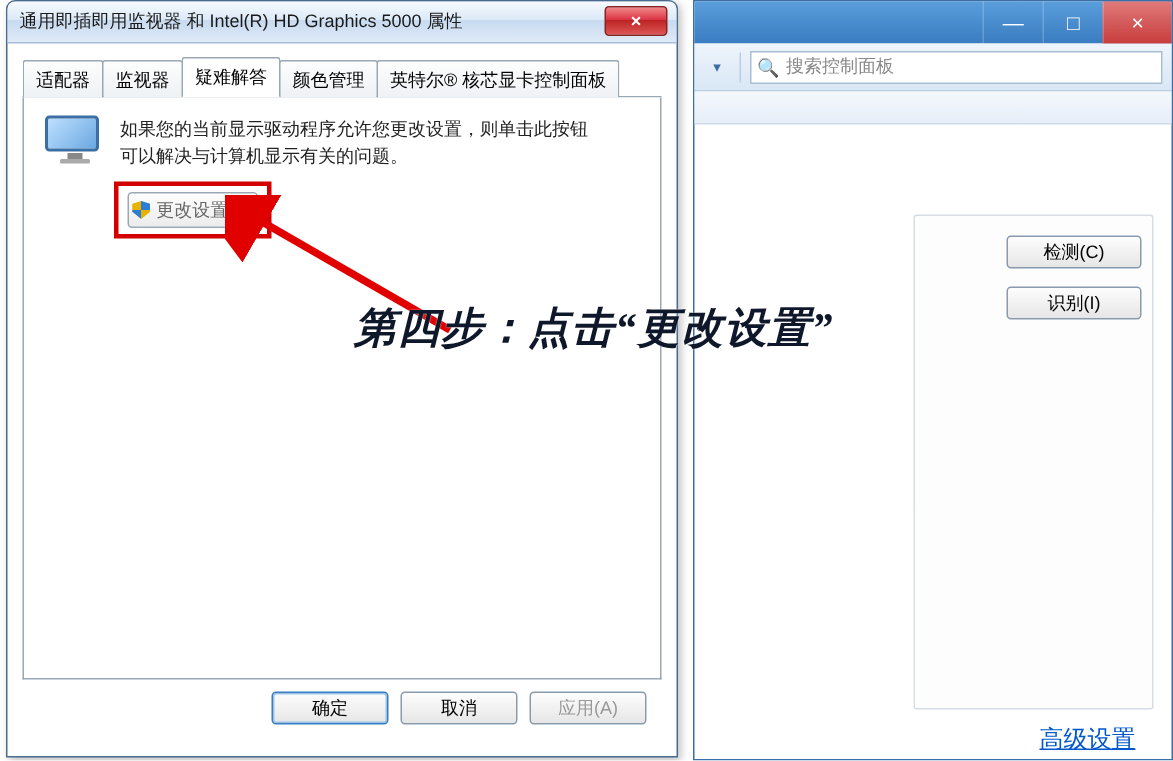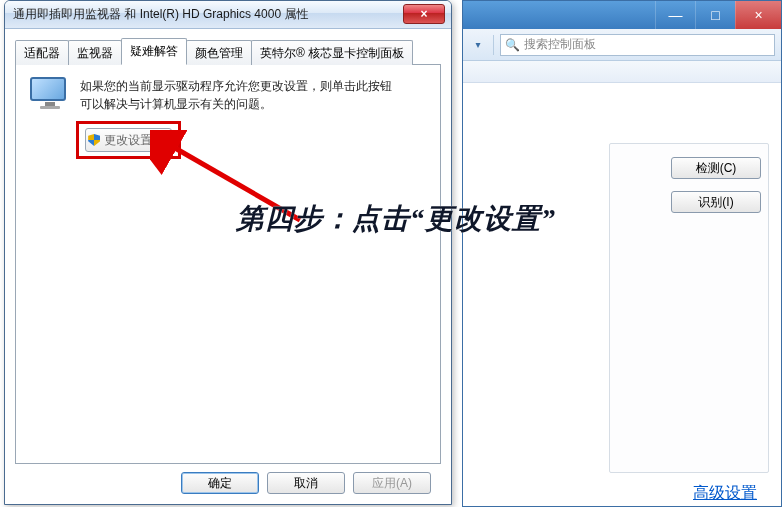--- a/index.html
+++ b/index.html
@@ -95,21 +95,21 @@
     background: linear-gradient(#fdfdfd, #ececec); font-size: 12px; color: #666;
     display: flex; align-items: center; justify-content: center; gap: 4px;
   }
   .shield {
     width: 12px; height: 12px; display: inline-block; position: relative;
     background: conic-gradient(#2b7cd3 0 25%, #e8b200 0 50%, #2b7cd3 0 75%, #e8b200 0 100%);
     clip-path: polygon(50% 0, 100% 15%, 100% 60%, 50% 100%, 0 60%, 0 15%);
   }
 
   .dlg-footer {
-    padding: 8px 10px 10px 0; display: flex; justify-content: flex-end; gap: 8px;
+    padding: 8px 10px 21px 0; display: flex; justify-content: flex-end; gap: 8px;
   }
   .footer-btn {
     width: 78px; height: 22px; border: 1px solid #8a9aad; border-radius: 3px;
     background: linear-gradient(#fdfdfd, #e6e6e6); font-size: 12px; line-height: 20px; text-align: center;
   }
   .footer-btn.primary { border-color: #3a7cc0; box-shadow: 0 0 0 1px #9cc4ea inset; }
   .footer-btn.disabled { color: #999; }
 
   
   .arrow-svg { position: absolute; left: 150px; top: 130px; pointer-events: none; }
@@ -140,21 +140,21 @@
   <div class="bg-body">
     <div class="bg-panel"></div>
     <div class="bg-btn" style="top:74px">检测(C)</div>
     <div class="bg-btn" style="top:108px">识别(I)</div>
     <a class="adv-link">高级设置</a>
   </div>
 </div>
 
 <div class="dlg">
   <div class="dlg-title">
-    <span>通用即插即用监视器 和 Intel(R) HD Graphics 4000 属性</span>
+    <span>通用即插即用监视器 和 Intel(R) HD Graphics 5000 属性</span>
     <div class="dlg-close">×</div>
   </div>
   <div class="dlg-body">
     <div class="tabs">
       <div class="tab">适配器</div>
       <div class="tab">监视器</div>
       <div class="tab active">疑难解答</div>
       <div class="tab">颜色管理</div>
       <div class="tab">英特尔® 核芯显卡控制面板</div>
     </div>

